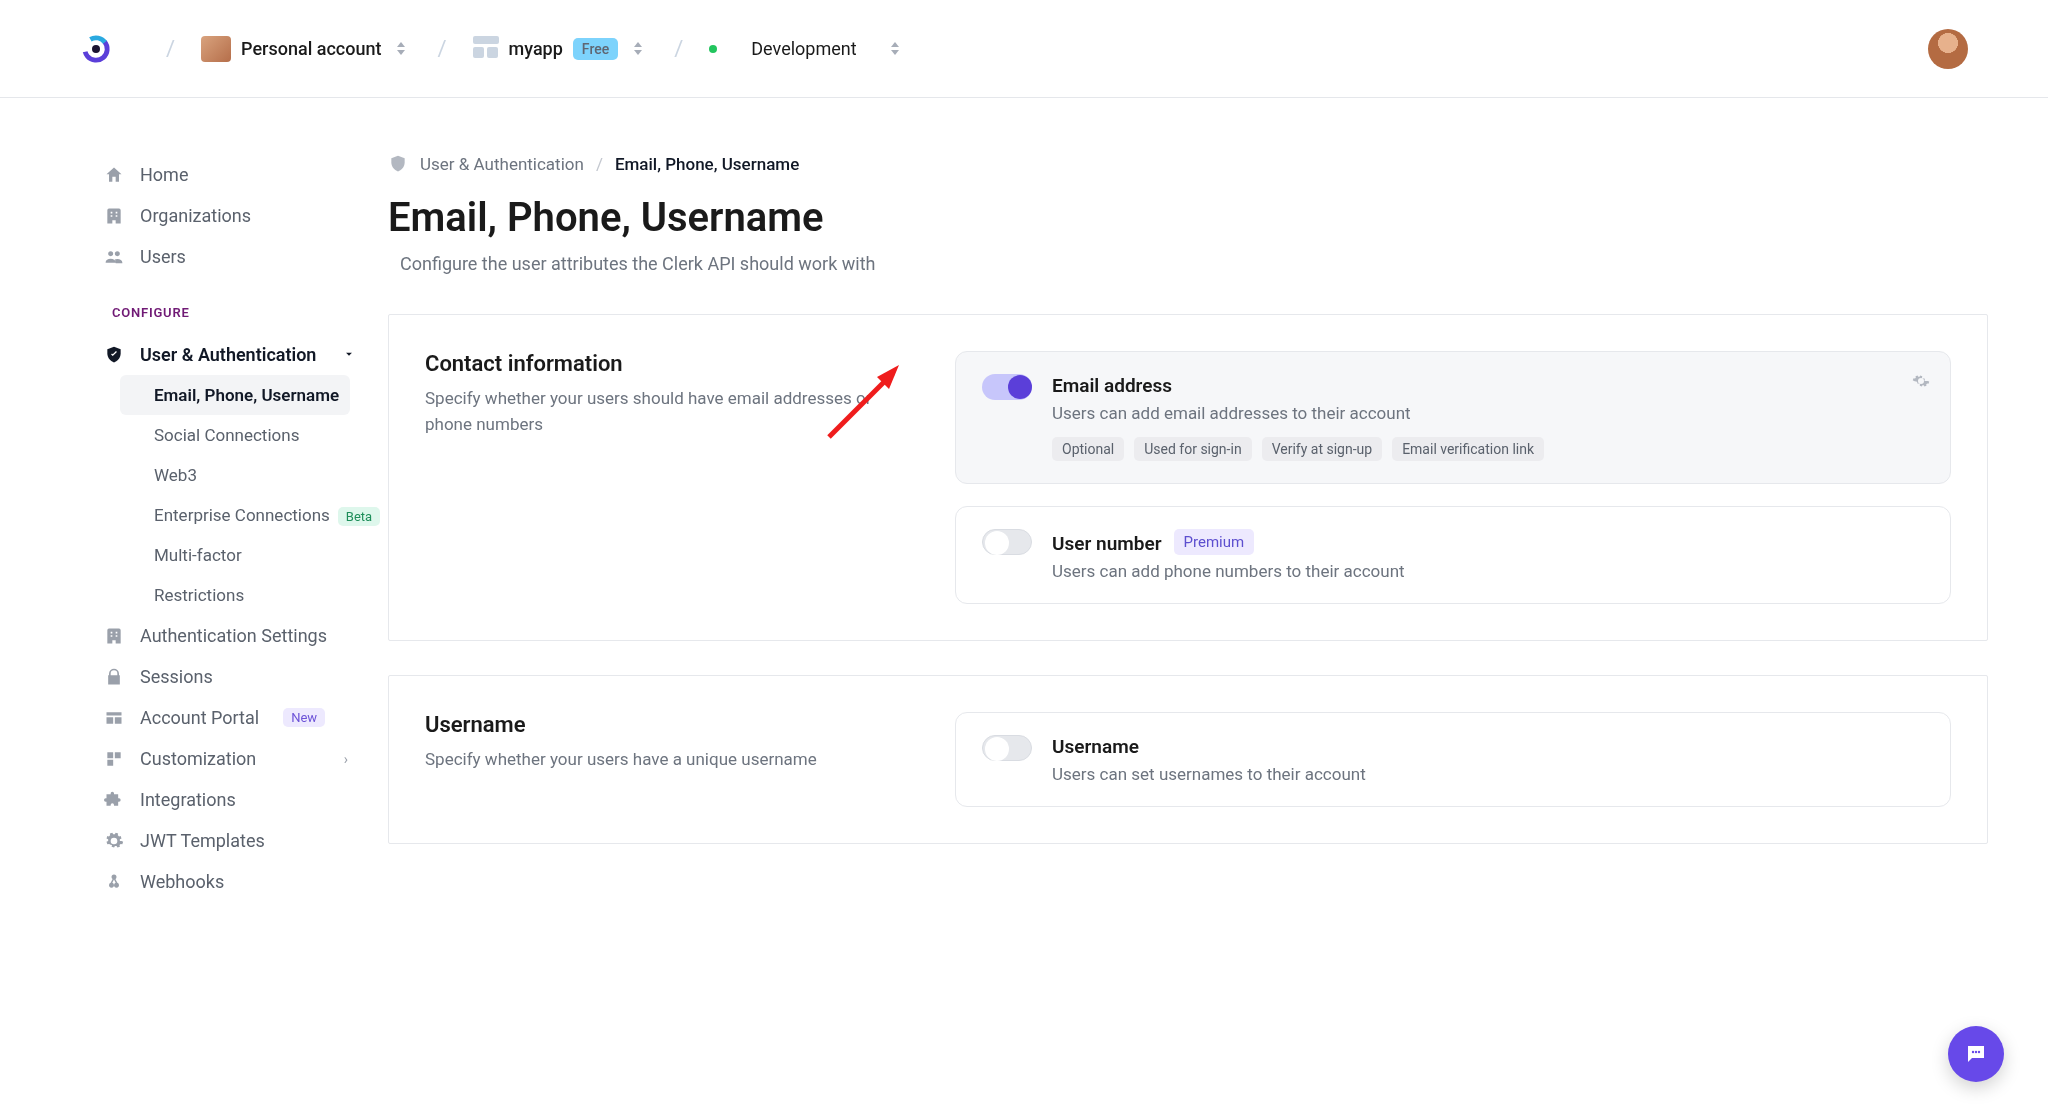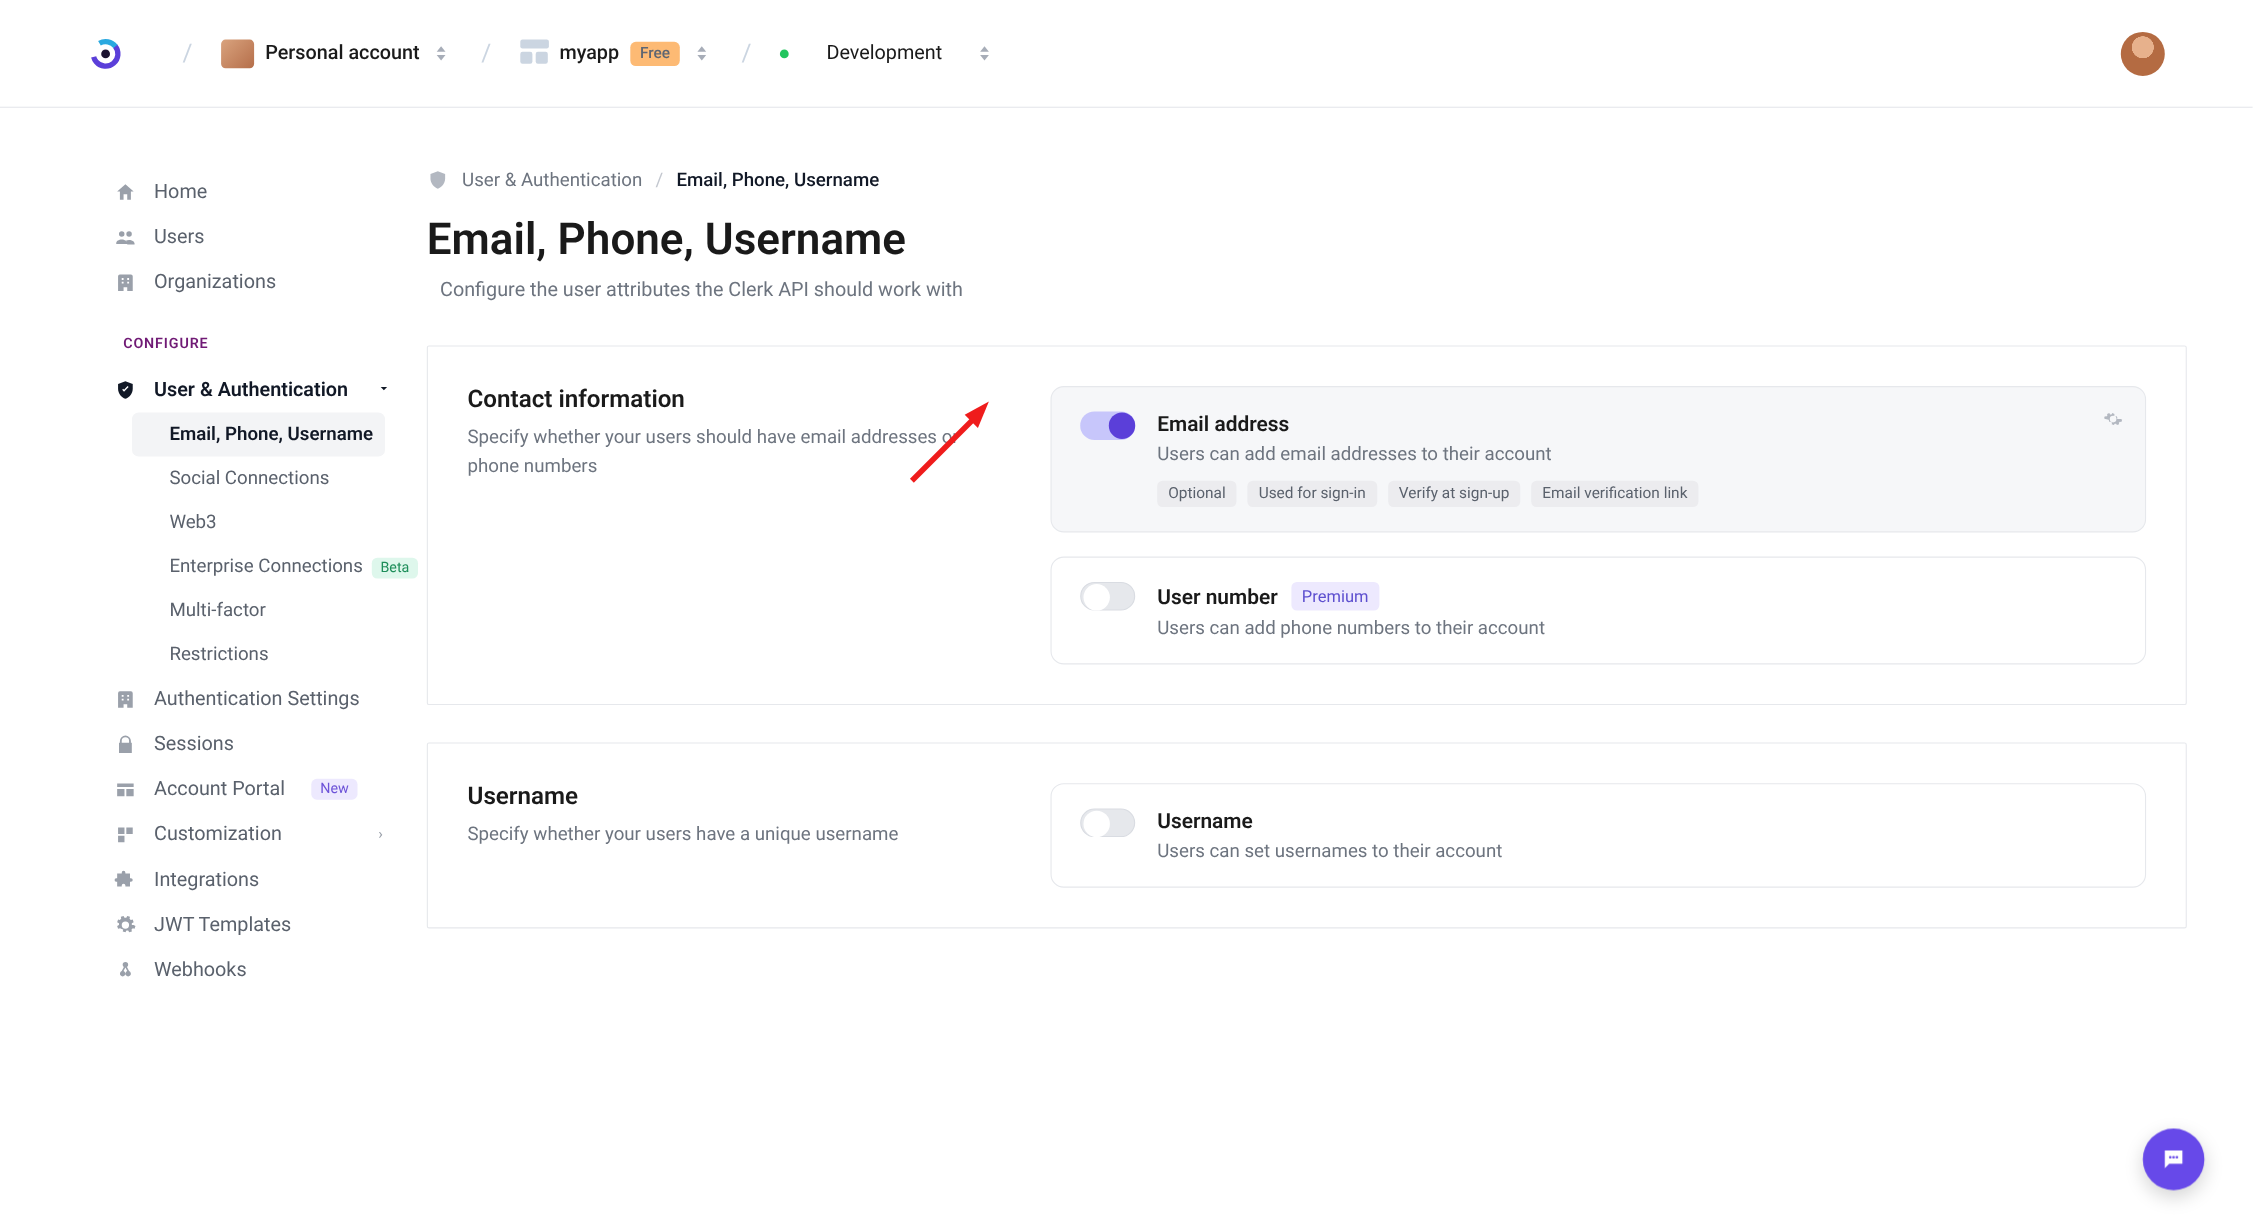--- a/index.html
+++ b/index.html
@@ -33,21 +33,21 @@
 .bc-avatar {
   width: 30px; height: 26px; border-radius: 4px;
   background: linear-gradient(135deg,#d9a37e,#b56e4a);
   position: relative;
 }
 .app-icon { width: 26px; height: 26px; display: flex; flex-direction: column; gap: 3px; }
 .app-icon .r1 { height: 8px; background:#cbd5e1; border-radius:2px;}
 .app-icon .r2 { display:flex; gap:3px; }
 .app-icon .r2 > div { width: 11px; height: 11px; background:#cbd5e1; border-radius:2px;}
 .badge {
-  background: #fdba74; color: #5f6672;
+  background: #7dd3fc; color: #5f6672;
   padding: 3px 9px; border-radius: 5px;
   font-size: 14px; font-weight: 500;
 }
 .updown {
   width: 14px; height: 20px; display:flex; flex-direction:column; justify-content:center; gap:3px;
   margin-left: 6px;
 }
 .updown .tri { width:0;height:0;border-left:4px solid transparent;border-right:4px solid transparent;}
 .updown .up { border-bottom:5px solid #a7adb8;}
 .updown .dn { border-top:5px solid #a7adb8;}
@@ -121,21 +121,21 @@
 .toggle {
   width: 50px; height: 26px; border-radius: 13px; position:relative; flex-shrink:0;
   cursor:pointer;
 }
 .toggle.off { background:#e6e8ec; border:1px solid #d9dce2;}
 .toggle.off .knob { left: 2px; background:#fff;}
 .toggle.on { background:#c7c6fb; }
 .toggle.on .knob { right: 0px; background:#5b3fd9;}
 .toggle .knob { width:24px; height:24px; border-radius:50%; position:absolute; top:1px; }
 .opt-body { flex:1; }
-.opt-title-row { display:flex; align-items:center; gap:12px; }
+.opt-title-row { display:flex; align-items:flex-end; gap:12px; }
 .opt-title { font-size:19px; font-weight:600; }
 .opt-desc { font-size:17px; color:#6d747f; margin-top:6px;}
 .tags { display:flex; flex-wrap:wrap; gap:10px; margin-top:14px;}
 .tag { background:#ececef; color:#5a616c; font-size:14px; padding:4px 10px; border-radius:5px;}
 .prem { background:#ede9fe; color:#5d4fcf; font-size:15px; padding:4px 10px; border-radius:5px;}
 .gear { position:absolute; right:20px; top:20px; color:#b3b8c1; cursor:pointer;}
 .chat-fab {
   position: fixed; right: 44px; bottom: 34px;
   width: 56px; height: 56px; border-radius: 50%; background:#6749e9;
   display:flex; align-items:center; justify-content:center; color:#fff;
@@ -203,32 +203,32 @@
           <span class="ic">
             <svg class="icon" viewBox="0 0 24 24">
               <path fill="currentColor" d="M12 3l9 8h-3v9h-4v-6h-4v6H6v-9H3z"></path>
             </svg>
           </span>
           <span>Home</span>
         </div>
         <div class="side-link">
           <span class="ic">
             <svg class="icon" viewBox="0 0 24 24">
+              <path fill="currentColor" d="M4 21V5a2 2 0 012-2h12a2 2 0 012 2v16h-6v-4h-4v4H4zm4-12h2V7H8v2zm0 4h2v-2H8v2zm6-4h2V7h-2v2zm0 4h2v-2h-2v2z"></path>
+            </svg>
+          </span>
+          <span>Organizations</span>
+        </div>
+        <div class="side-link">
+          <span class="ic">
+            <svg class="icon" viewBox="0 0 24 24">
               <path fill="currentColor" d="M8 11a3 3 0 100-6 3 3 0 000 6zm8 0a3 3 0 100-6 3 3 0 000 6zM2 19v-1c0-2.2 2.7-4 6-4s6 1.8 6 4v1H2zm12 0v-1c0-1.1-.5-2.1-1.3-2.9 1-.4 2.1-.6 3.3-.6 3.3 0 6 1.8 6 4v1h-8z"></path>
             </svg>
           </span>
           <span>Users</span>
-        </div>
-        <div class="side-link">
-          <span class="ic">
-            <svg class="icon" viewBox="0 0 24 24">
-              <path fill="currentColor" d="M4 21V5a2 2 0 012-2h12a2 2 0 012 2v16h-6v-4h-4v4H4zm4-12h2V7H8v2zm0 4h2v-2H8v2zm6-4h2V7h-2v2zm0 4h2v-2h-2v2z"></path>
-            </svg>
-          </span>
-          <span>Organizations</span>
         </div>
       </div>
     <div class="side-section-label">CONFIGURE</div>
     <div class="side-group">
       <div class="side-link expandable">
         <span class="ic">
             <svg class="icon" viewBox="0 0 24 24">
               <path fill="currentColor" d="M12 2l8 3v5c0 5-3.4 9.5-8 11-4.6-1.5-8-6-8-11V5l8-3z"></path>
               <path fill="#fff" d="M10.5 13.3l-2-2 1.1-1.1.9.9 3.9-3.9 1.1 1.1z"></path>
             </svg>

